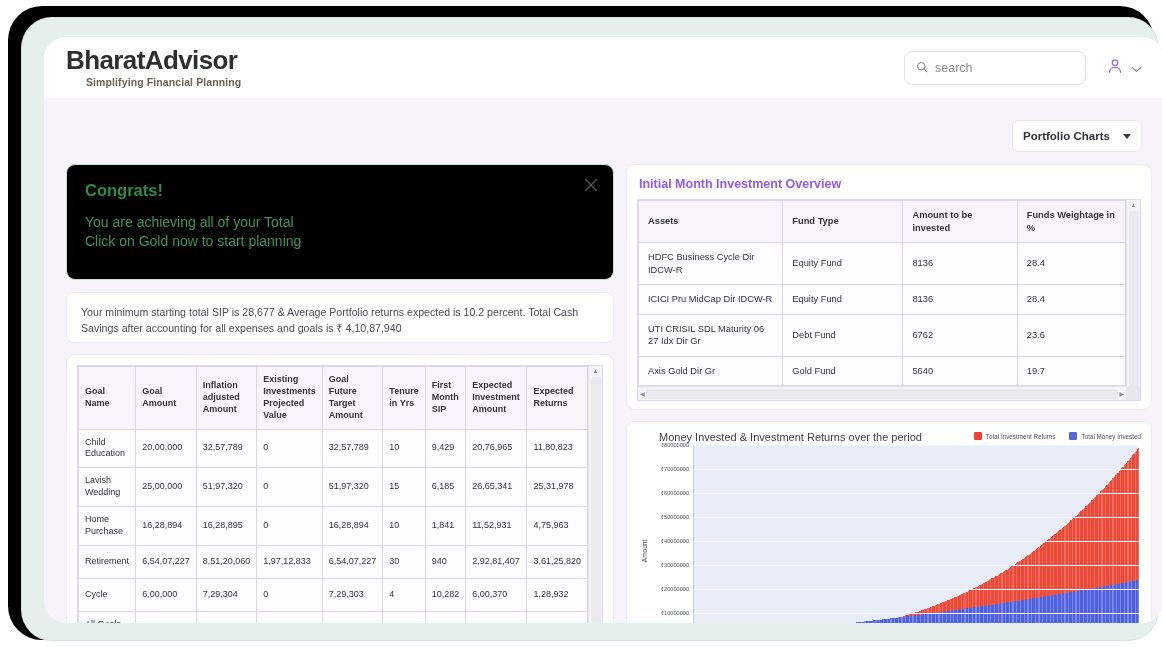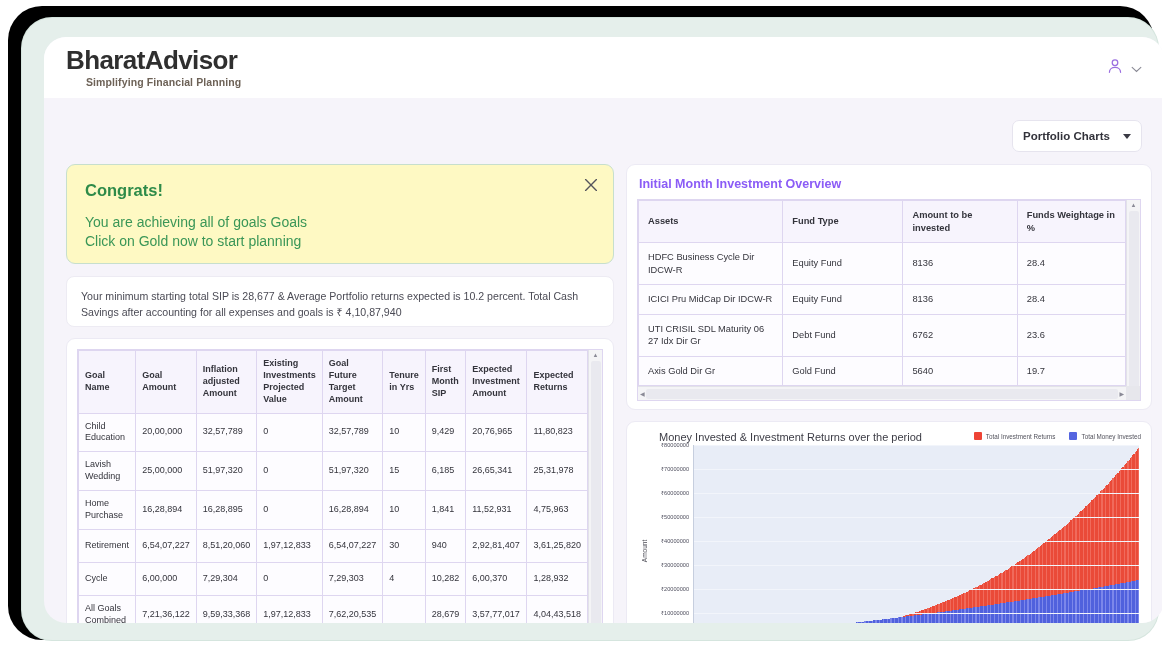--- a/index.html
+++ b/index.html
@@ -99,26 +99,26 @@
   
   .body-grid {
     display: flex; gap: 12px;
     padding: 6px 22px 0 22px;
   }
   .col-left { width: 548px; flex: none; }
   .col-right { width: 526px; flex: none; }
 
   
   .congrats {
-    background: #fef9c3;
+    background: #000000;
     border: 1px solid #c7dfcd;
     border-radius: 9px;
     padding: 16px 18px 12px 18px;
     position: relative;
-    height: 100px;
+    height: 116px;
   }
   .congrats-title {
     font-size: 16.5px; font-weight: 700; color: #2e8b49;
     margin-bottom: 13px;
   }
   .congrats-line {
     font-size: 14px; color: #3a9657; line-height: 1.35;
   }
   .congrats-close {
     position: absolute; top: 11px; right: 13px;
@@ -298,20 +298,29 @@
 <div class="device-frame">
   <div class="device-inner">
     <div class="app-window">
 
       <div class="topbar">
         <div class="logo-wrap">
           <div class="logo-main">BharatAdvisor</div>
           <div class="logo-sub">Simplifying Financial Planning</div>
         </div>
         <div class="topbar-right">
+          <div class="search-box">
+            <span>
+              <svg width="12" height="12" viewBox="0 0 16 16" fill="none">
+                <circle cx="7" cy="7" r="5" stroke="#7a7a85" stroke-width="1.3"></circle>
+                <line x1="10.8" y1="10.8" x2="14.5" y2="14.5" stroke="#7a7a85" stroke-width="1.3" stroke-linecap="round"></line>
+              </svg>
+            </span>
+            <input type="text" placeholder="search" style="">
+          </div>
           <div class="user-area">
             <span>
               <svg width="18" height="18" viewBox="0 0 20 20" fill="none">
                 <circle cx="10" cy="6.4" r="3.1" stroke="#9b6fe0" stroke-width="1.4"></circle>
                 <path d="M3.8 17c0-3.4 2.8-5.4 6.2-5.4s6.2 2 6.2 5.4" stroke="#9b6fe0" stroke-width="1.4" stroke-linecap="round"></path>
               </svg>
             </span>
             <span>
               <svg width="11" height="7" viewBox="0 0 12 8" fill="none">
                 <path d="M1 1.5L6 6.2L11 1.5" stroke="#8a8a95" stroke-width="1.2" stroke-linecap="round"></path>
@@ -327,21 +336,21 @@
           <span class="caret"></span>
         </div>
       </div>
 
       <div class="body-grid">
 
         <div class="col-left">
 
           <div class="congrats">
             <div class="congrats-title">Congrats!</div>
-            <div class="congrats-line">You are achieving all of goals Goals</div>
+            <div class="congrats-line">You are achieving all of your Total</div>
             <div class="congrats-line">Click on Gold now to start planning</div>
             <div class="congrats-close">
               <svg width="18" height="18" viewBox="0 0 20 20" fill="none">
                 <line x1="4" y1="4" x2="16" y2="16" stroke="#55555c" stroke-width="1.5" stroke-linecap="round"></line>
                 <line x1="16" y1="4" x2="4" y2="16" stroke="#55555c" stroke-width="1.5" stroke-linecap="round"></line>
               </svg>
             </div>
           </div>
 
           <div class="info-note">Your minimum starting total SIP is 28,677 &amp; Average Portfolio returns expected is 10.2 percent. Total Cash Savings after accounting for all expenses and goals is ₹ 4,10,87,940</div>

